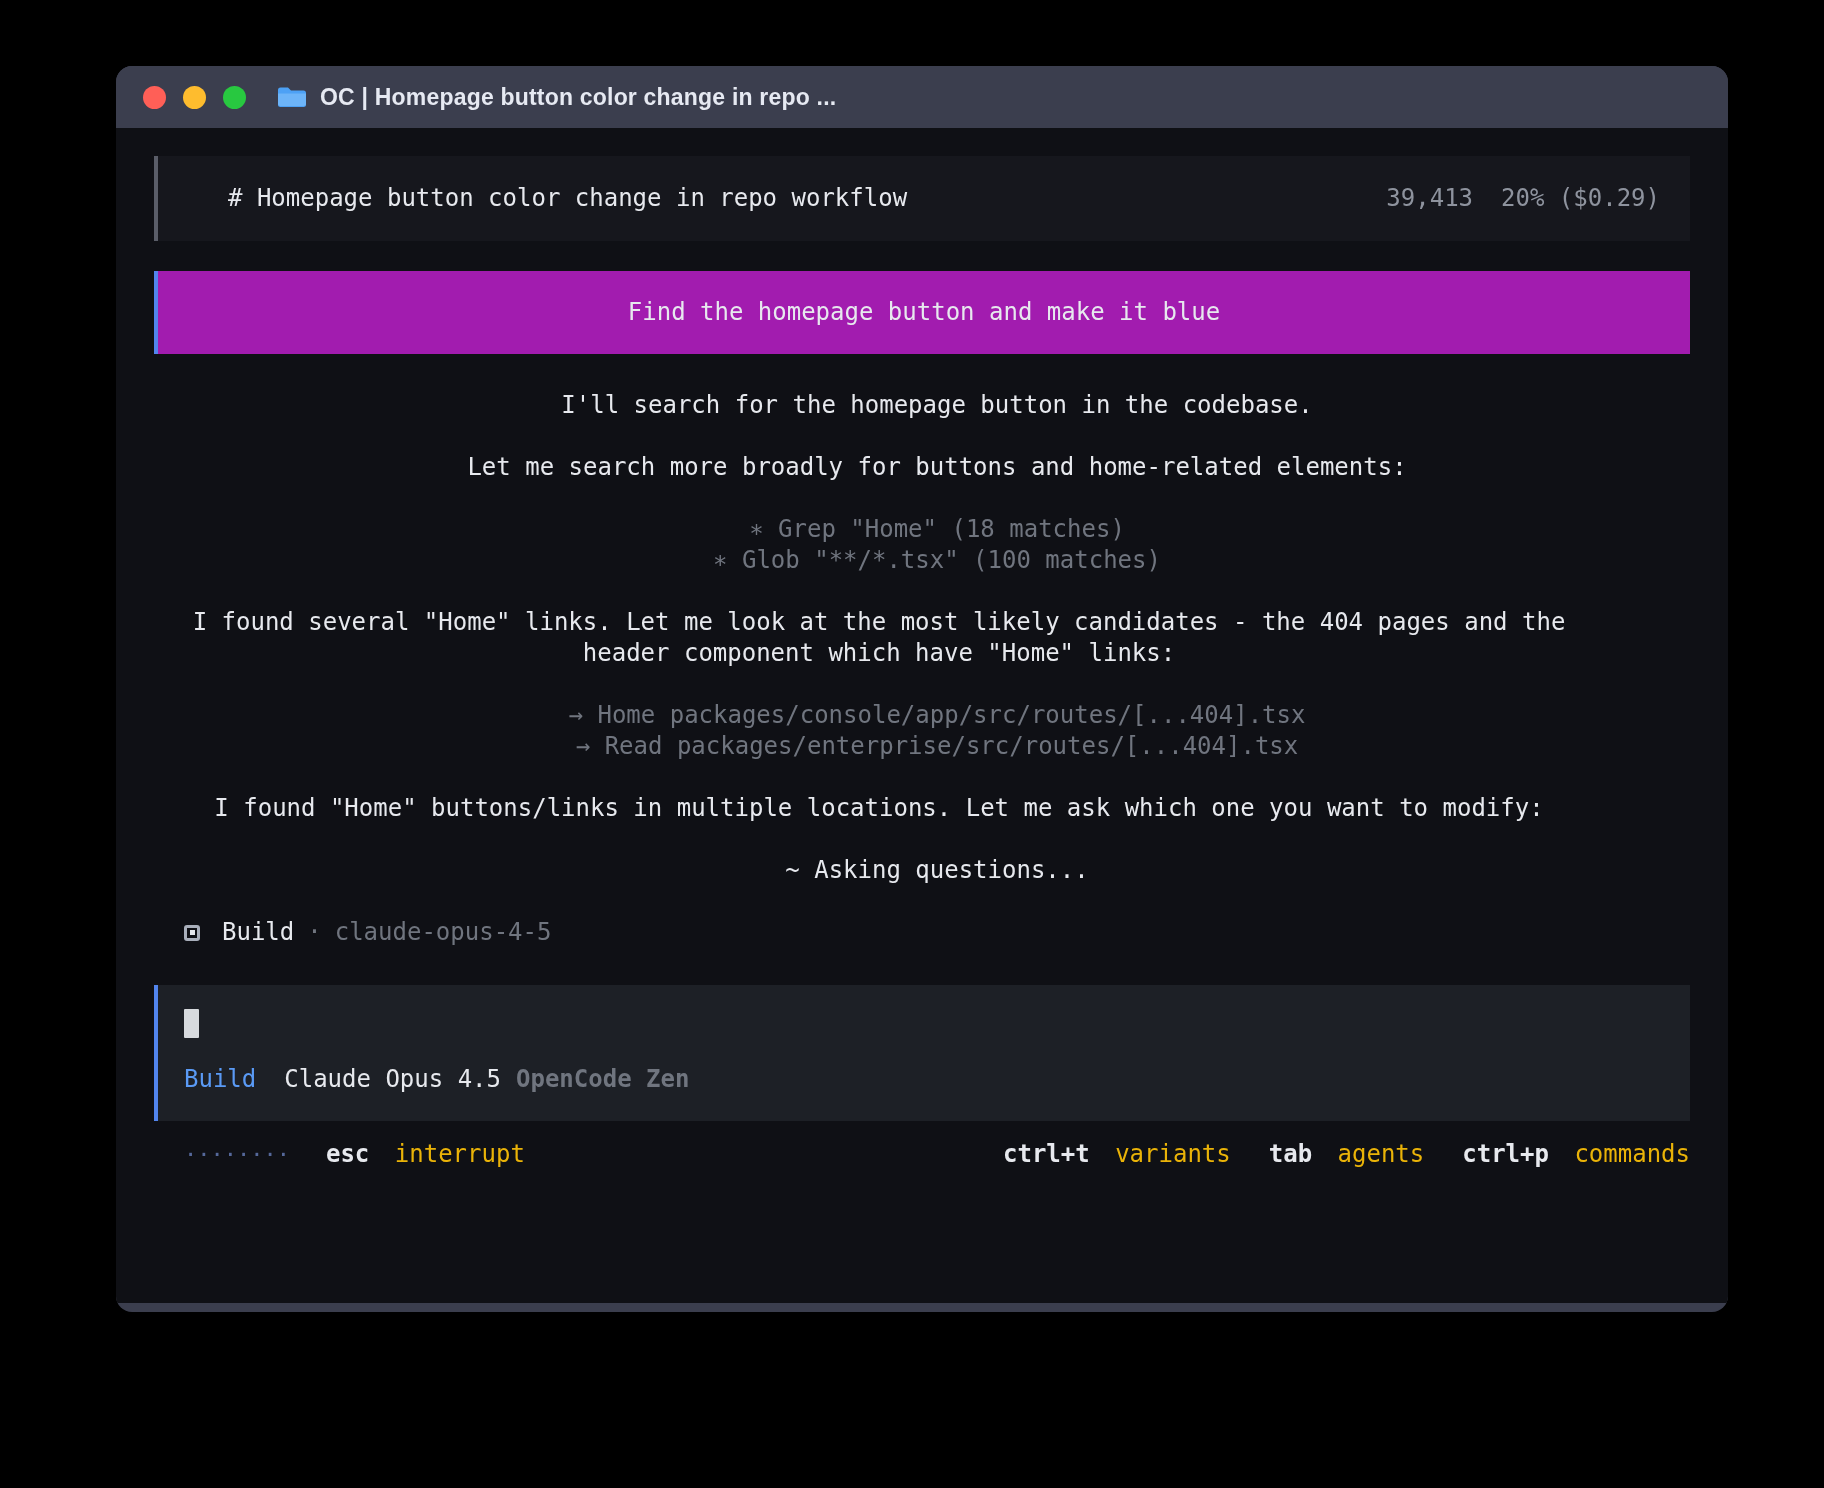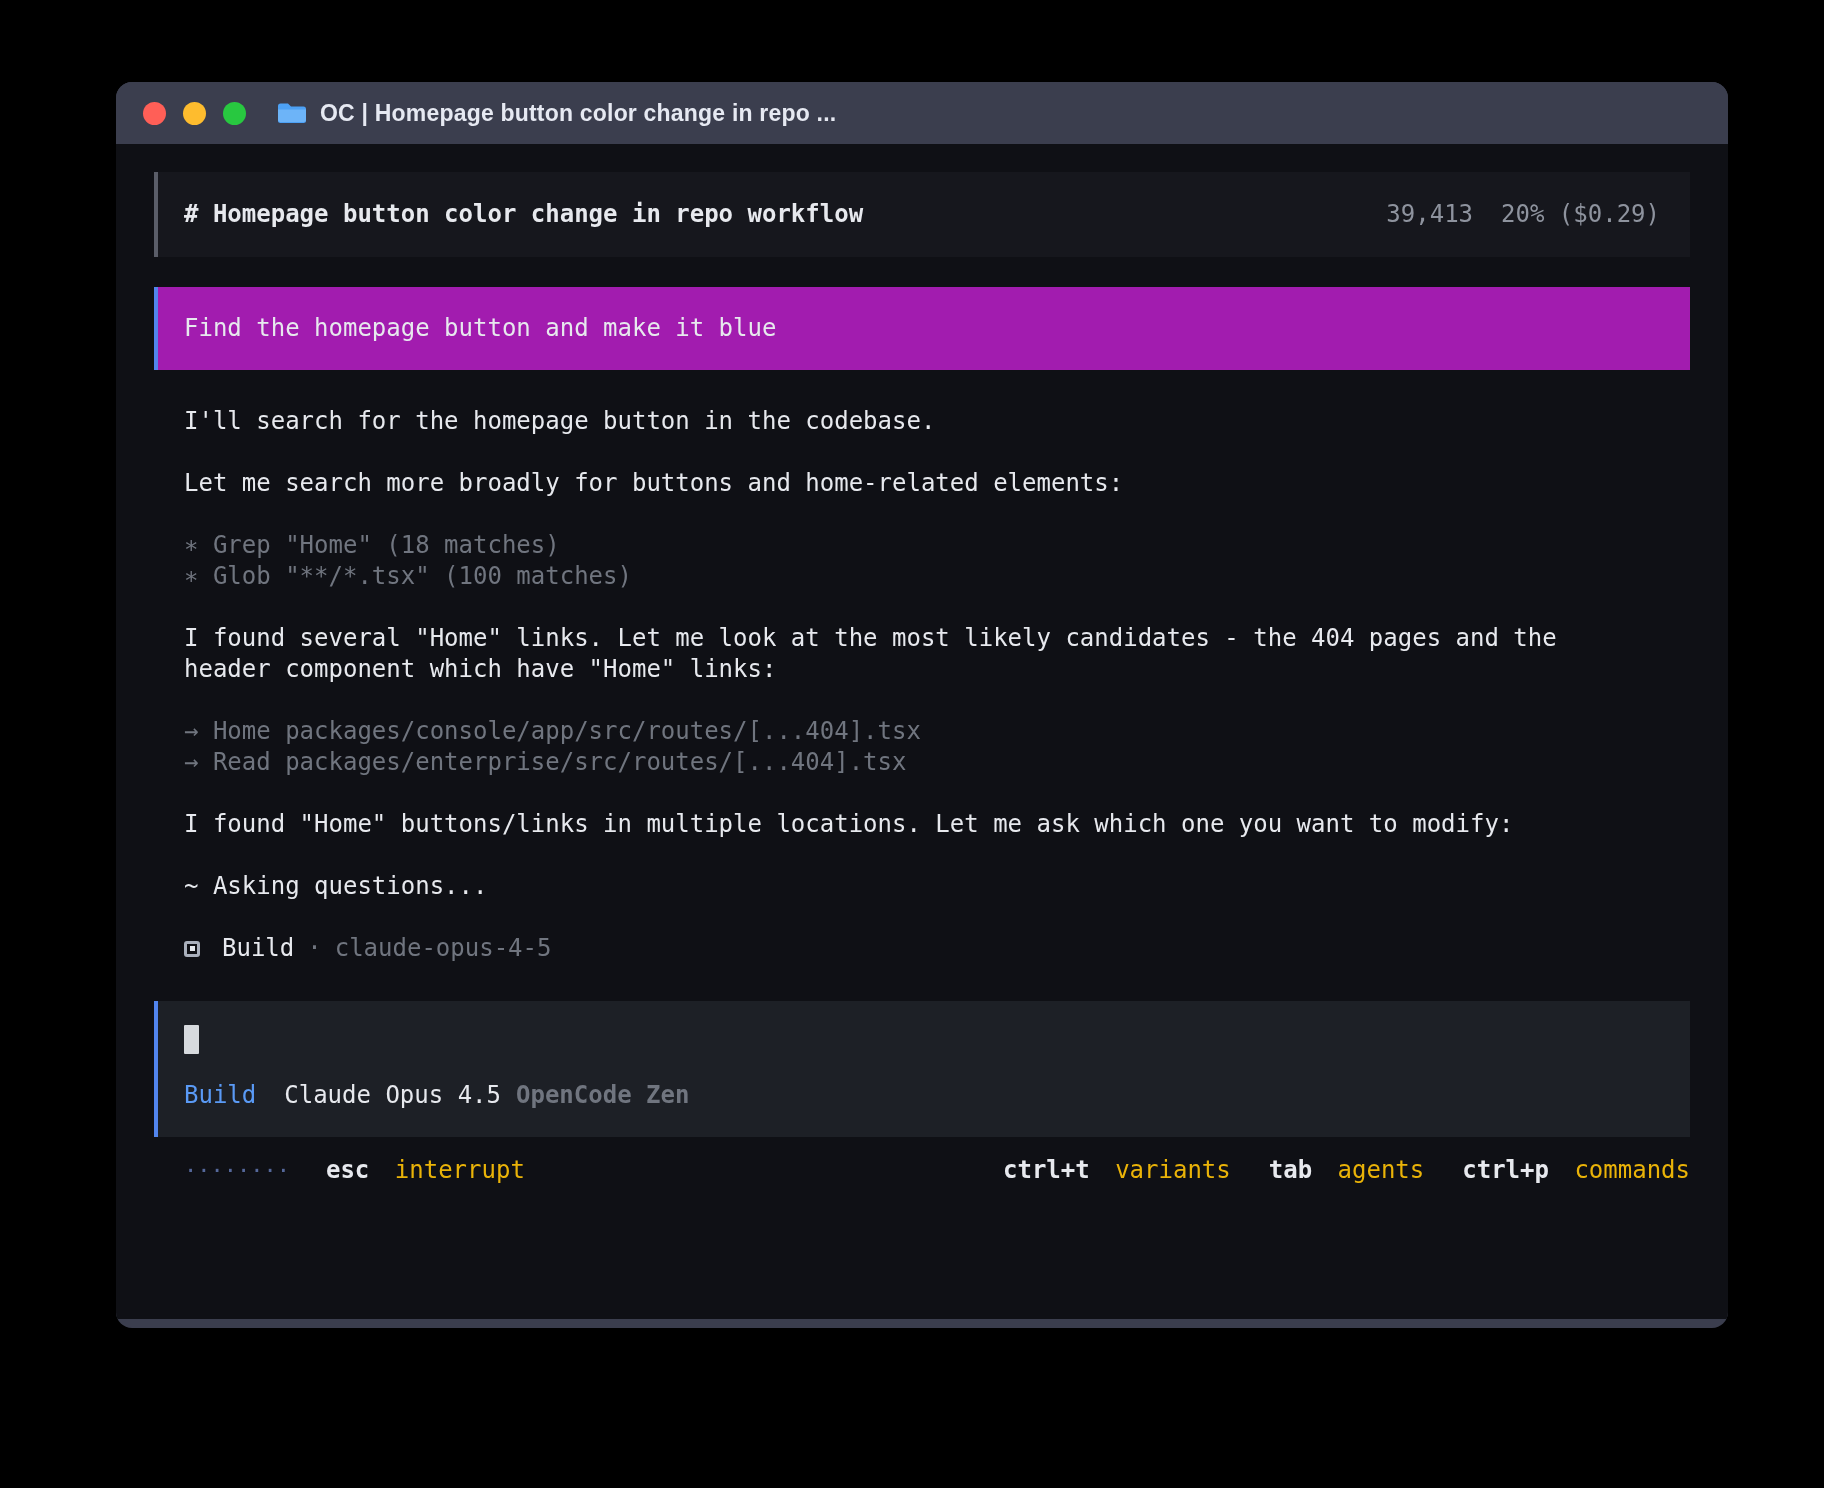--- a/index.html
+++ b/index.html
@@ -1,21 +1,21 @@
 <!DOCTYPE html>
 <html><head>
 <meta charset="utf-8">
 <style>
   * { margin:0; padding:0; box-sizing:border-box; }
   html,body { width:1824px; height:1488px; background:#000; overflow:hidden; }
 
   .window {
-    position:absolute; left:116px; top:82px; width:1612px; height:1246px;
+    position:absolute; left:116px; top:66px; width:1612px; height:1246px;
     background:#3b3e4e; border-radius:16px; overflow:hidden;
-    display:flex; flex-direction:column;
+    display:flex; flex-direction:column;text-align:center;
   }
 
   
   .titlebar {
     flex:0 0 62px; display:flex; align-items:center; padding:0 27px;
     background:#3b3e4e;
   }
   .lights { display:flex; gap:17px; }
   .light { width:23px; height:23px; border-radius:50%; }
   .light-red { background:#ff5f57; }
@@ -34,21 +34,21 @@
     display:flex; flex-direction:column; overflow:hidden;
     font-family:"DejaVu Sans Mono", monospace;
     font-size:24px; line-height:31px; color:#e7e9ee;
   }
 
   .session-header {
     background:#16171d; border-left:4px solid #5a5d68;
     padding:27px 30px 27px 26px;
     display:flex; justify-content:space-between; align-items:center;
   }
-  .session-title { font-weight:700; white-space:nowrap; }
+  .session-title { font-weight:400; white-space:nowrap;margin-left:44px; }
   .session-stats { display:flex; gap:28px; color:#8e939e; white-space:nowrap; }
 
   .user-msg {
     margin-top:30px; background:#a21caf; border-left:4px solid #5285ee;
     padding:26px 26px;
   }
 
   .convo { margin-top:36px; padding-left:30px; }
   .block { margin-bottom:31px; }
   .gray { color:#70757f; }

